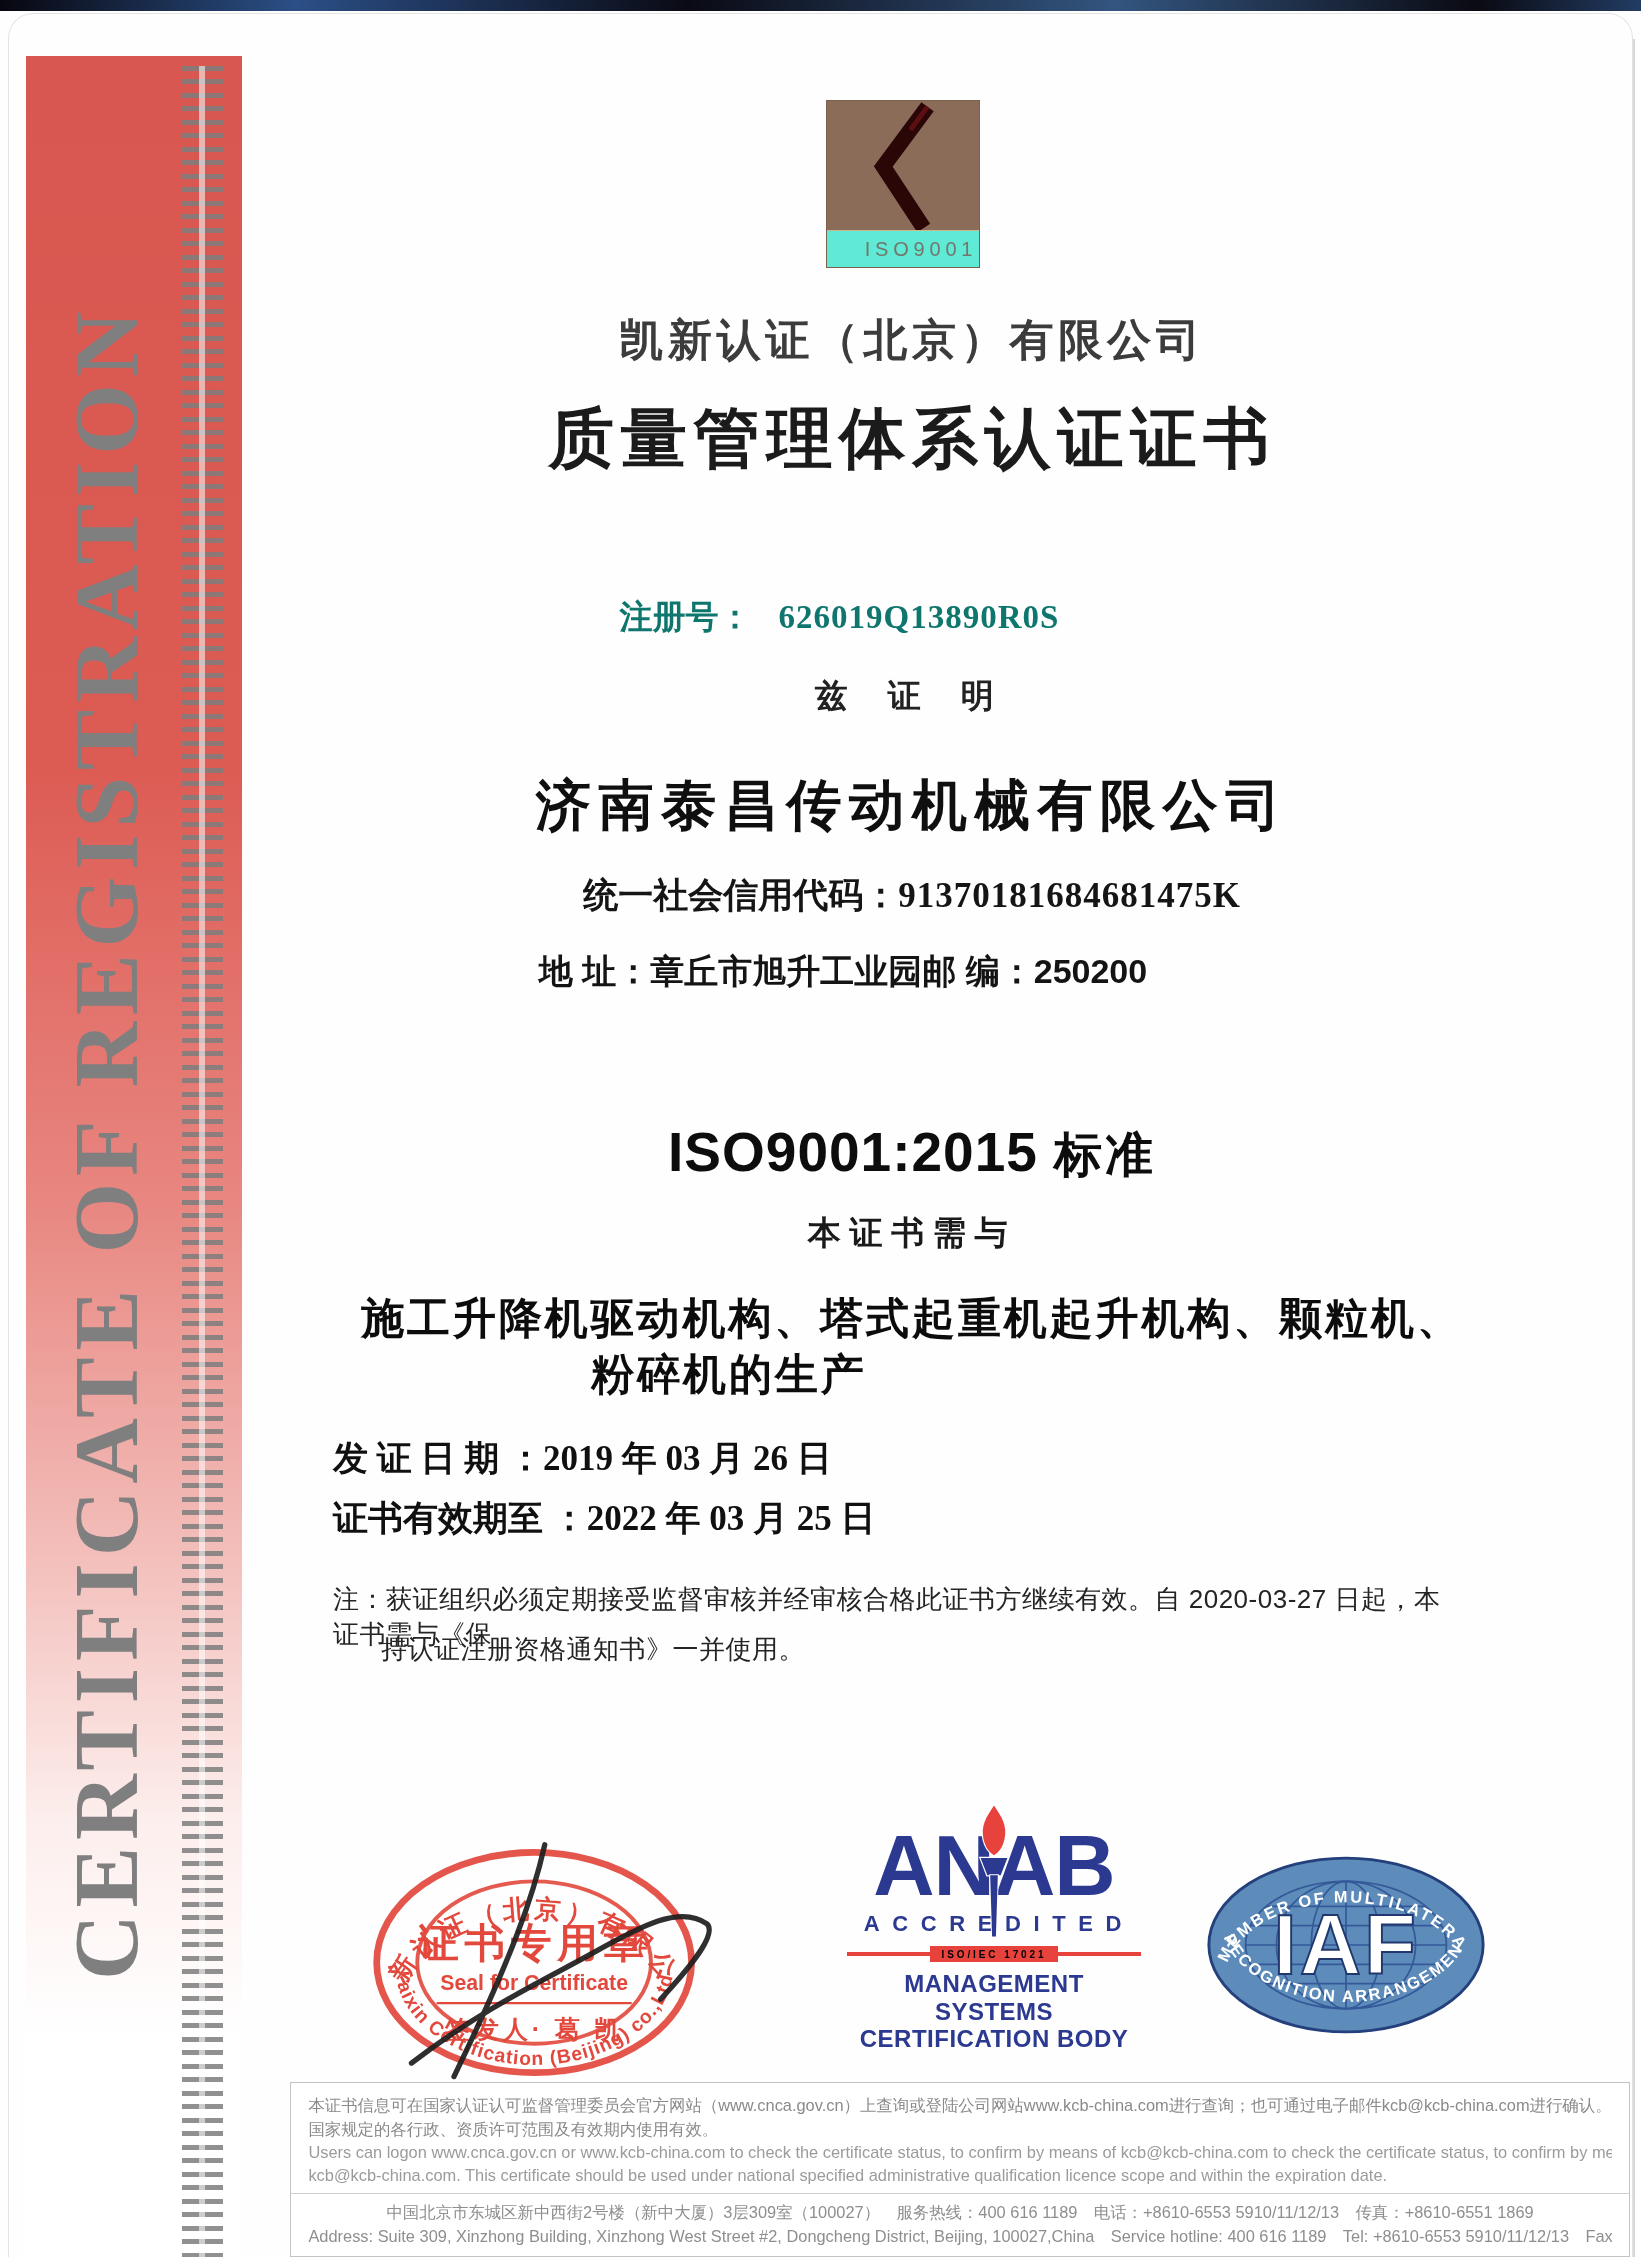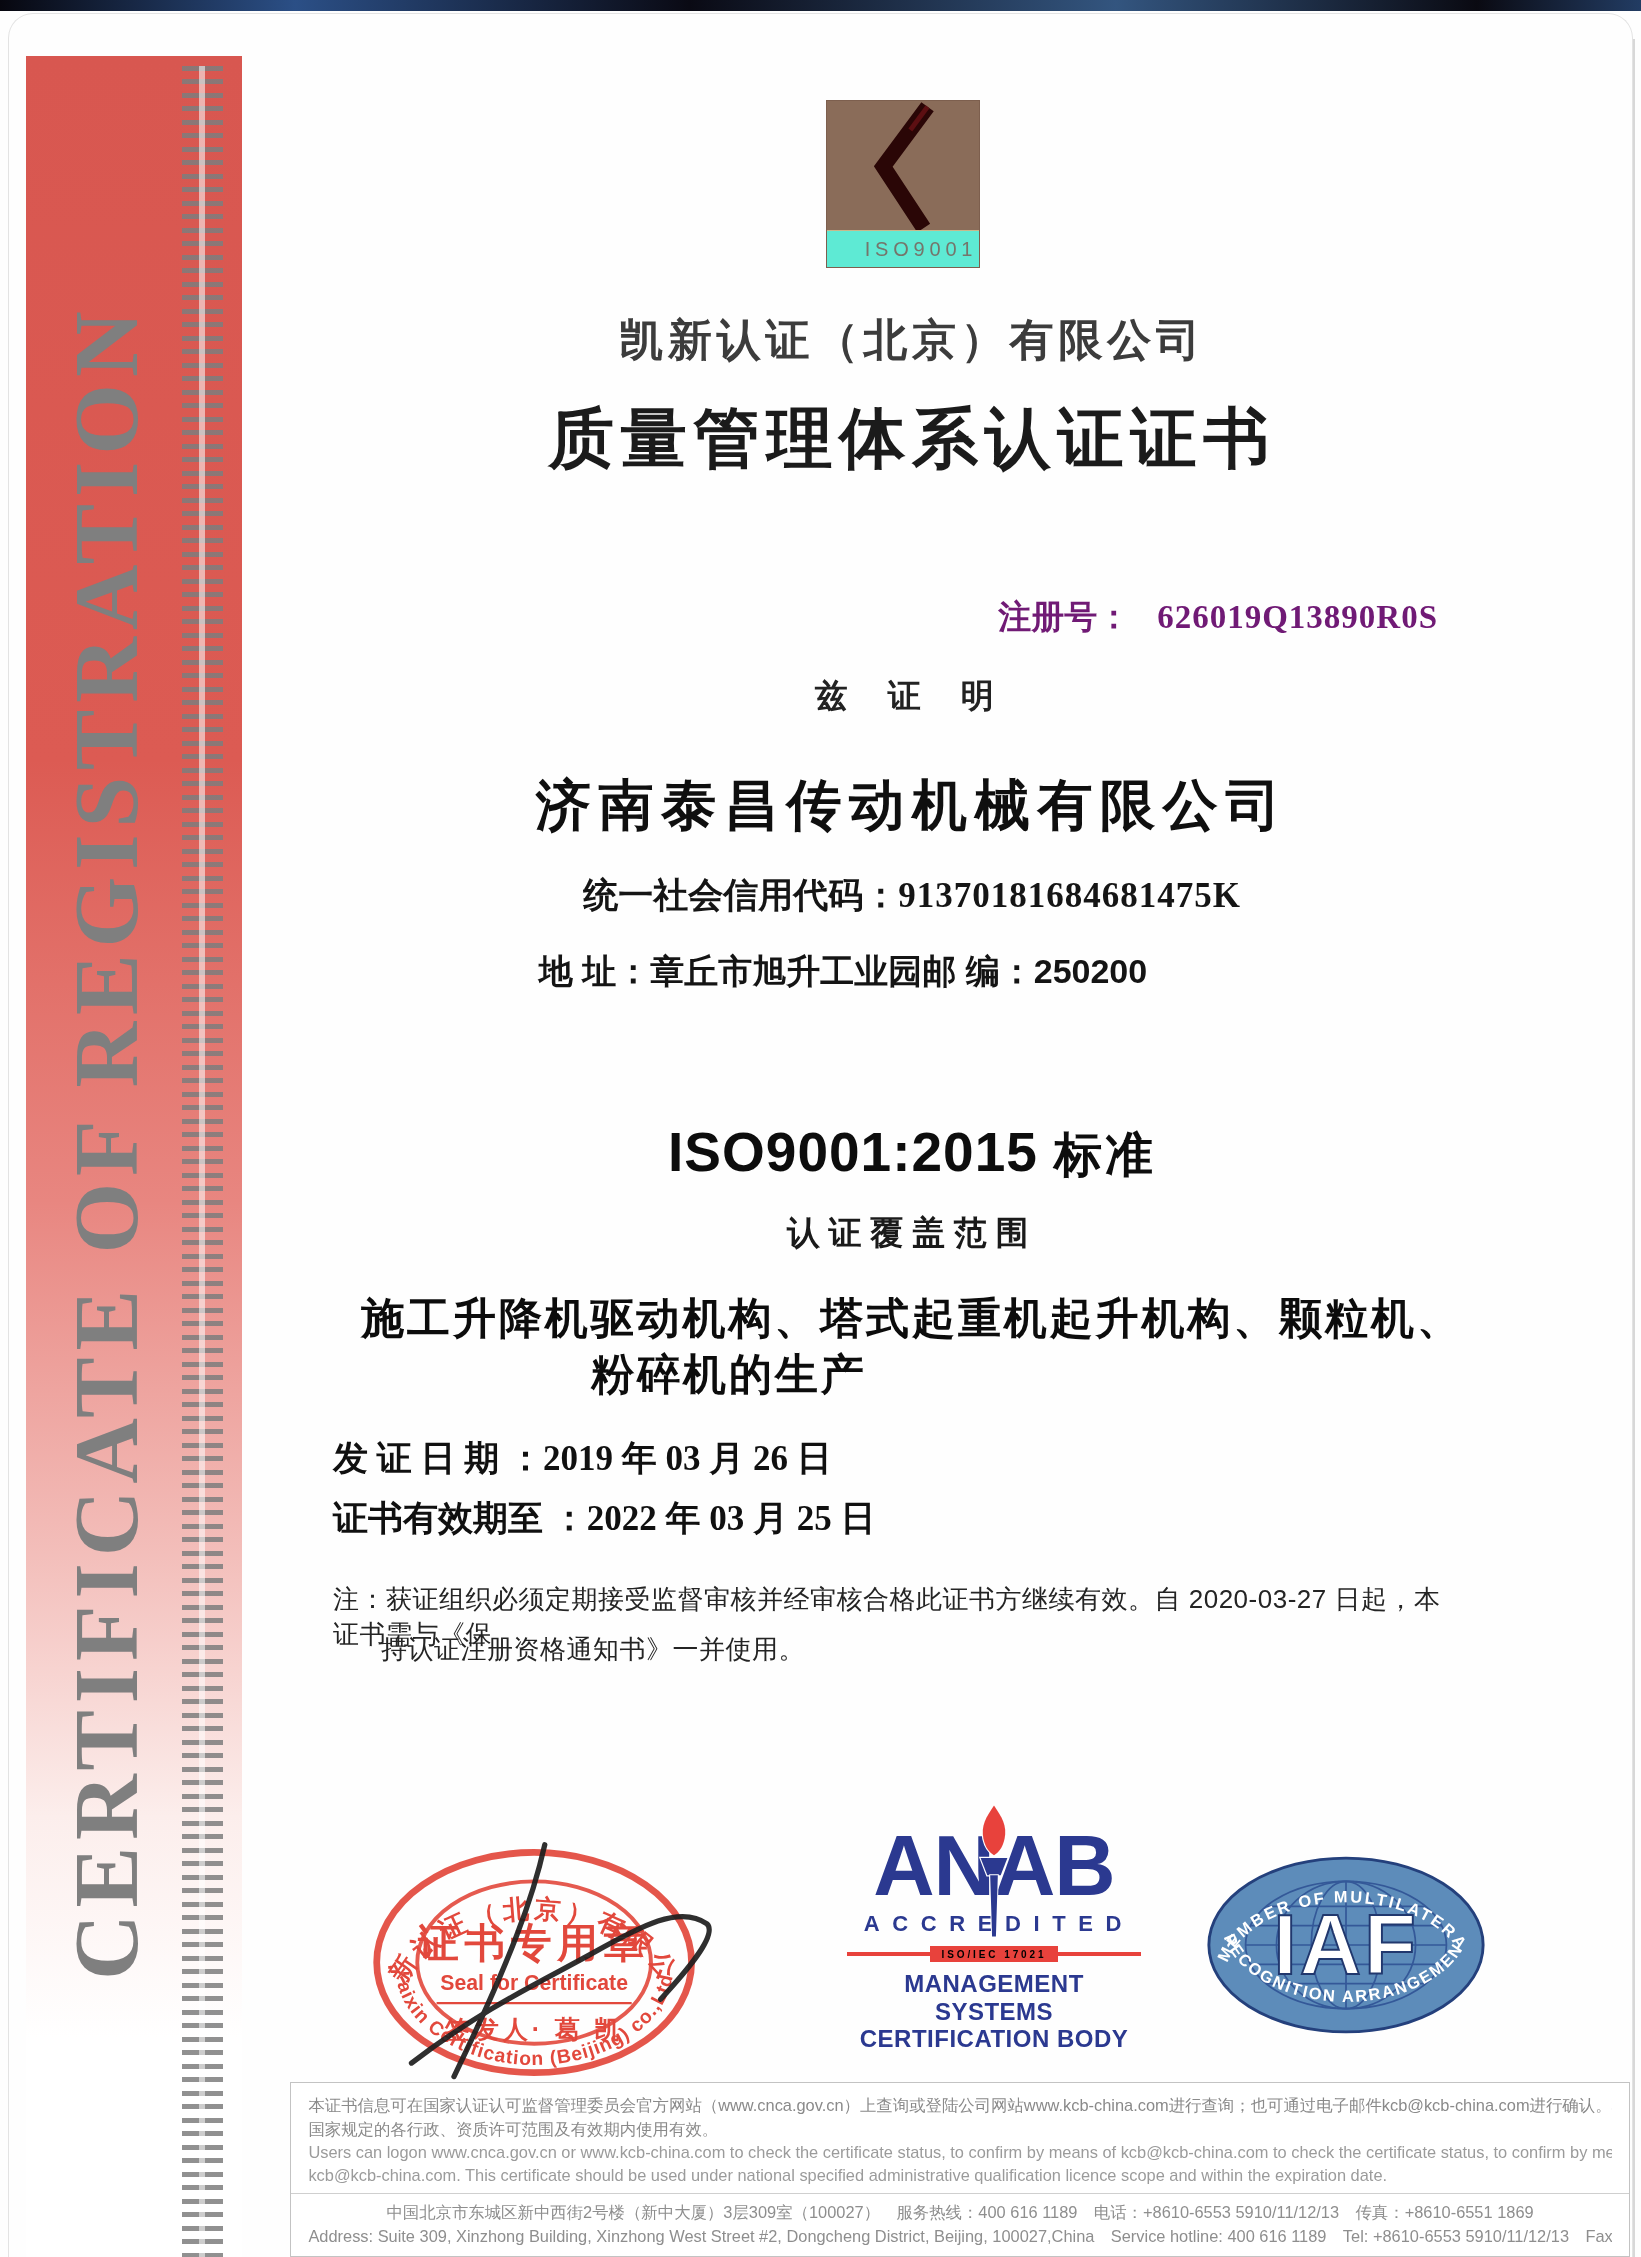--- a/index.html
+++ b/index.html
@@ -25,21 +25,21 @@
   
   .iso-logo{position:absolute;left:826px;top:100px;width:152px;border:1px solid #7d5f4e;background:#8a6c59;}
   .iso-logo .mark{display:block;width:152px;height:129px;}
   .iso-logo .strip{height:36px;background:#5eead4;border-top:1px solid #c9b98c;display:flex;align-items:center;justify-content:center;
     color:#75756b;font-size:20px;letter-spacing:4.8px;font-weight:500;padding-left:36px;}
 
   .row{position:absolute;left:241px;width:1342px;text-align:center;color:#1d1d1d;}
   .issuer{top:311px;font-size:44px;font-weight:700;letter-spacing:4.8px;color:#3c3c3c;}
   .cert-title{top:394px;font-size:66px;font-weight:900;letter-spacing:6.8px;color:#1b1b1b;}
 
-  .reg-row{top:595px;text-align:right;padding-right:145px;box-sizing:border-box;font-size:33px;font-weight:700;color:#701a75;}
+  .reg-row{top:595px;padding-right:145px;box-sizing:border-box;font-size:33px;font-weight:700;color:#0f766e;}
   .reg-row .num{font-family:"Liberation Serif",serif;font-weight:900;margin-left:27px;letter-spacing:1px;}
 
   .hereby{top:674px;font-size:33px;font-weight:700;letter-spacing:15.4px;color:#222;}
   .company{top:769px;font-size:55px;font-weight:800;letter-spacing:7.7px;color:#0f0f0f;}
 
   .credit{top:872px;font-size:35px;font-weight:700;color:#151515;}
   .credit .val{font-family:"Liberation Serif",serif;font-weight:900;letter-spacing:1px;}
 
   .addr-row{top:949px;display:flex;justify-content:center;padding-left:92px;padding-right:230px;box-sizing:border-box;
     font-size:34px;font-weight:700;color:#141414;text-align:left;}
@@ -115,21 +115,21 @@
   </div>
 
   <div class="row addr-row">
     <span><span>地 址：</span><span>章丘市旭升工业园</span></span>
     <span><span>邮 编：</span><span>250200</span></span>
   </div>
 
   <div class="row standard">
     <span class="code">ISO9001:2015</span><span class="suffix"> 标准</span>
   </div>
-  <div class="row scope-head">认证覆盖范围</div>
+  <div class="row scope-head">本证书需与</div>
   <div class="row scope1">施工升降机驱动机构、塔式起重机起升机构、颗粒机、</div>
   <div class="row scope2">粉碎机的生产</div>
 
   <div class="row date-line1">发 证 日 期 ：2019 年 03 月 26 日</div>
   <div class="row date-line2">证书有效期至 ：2022 年 03 月 25 日</div>
 
   <div class="row note1">注：获证组织必须定期接受监督审核并经审核合格此证书方继续有效。自 2020-03-27 日起，本证书需与《保</div>
   <div class="row note2">持认证注册资格通知书》一并使用。</div>
 
   <div class="seal-wrap">

